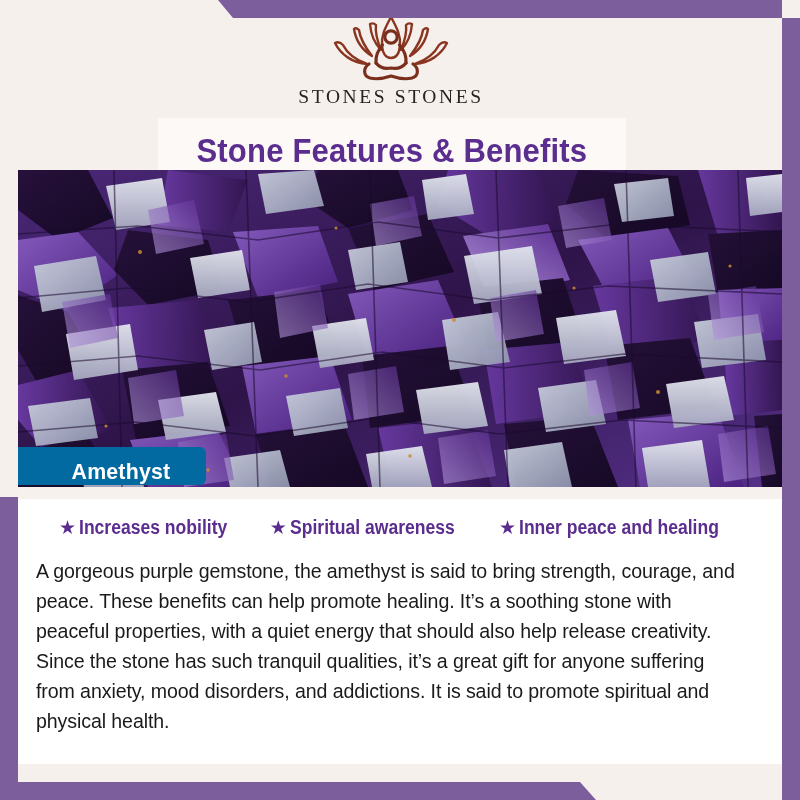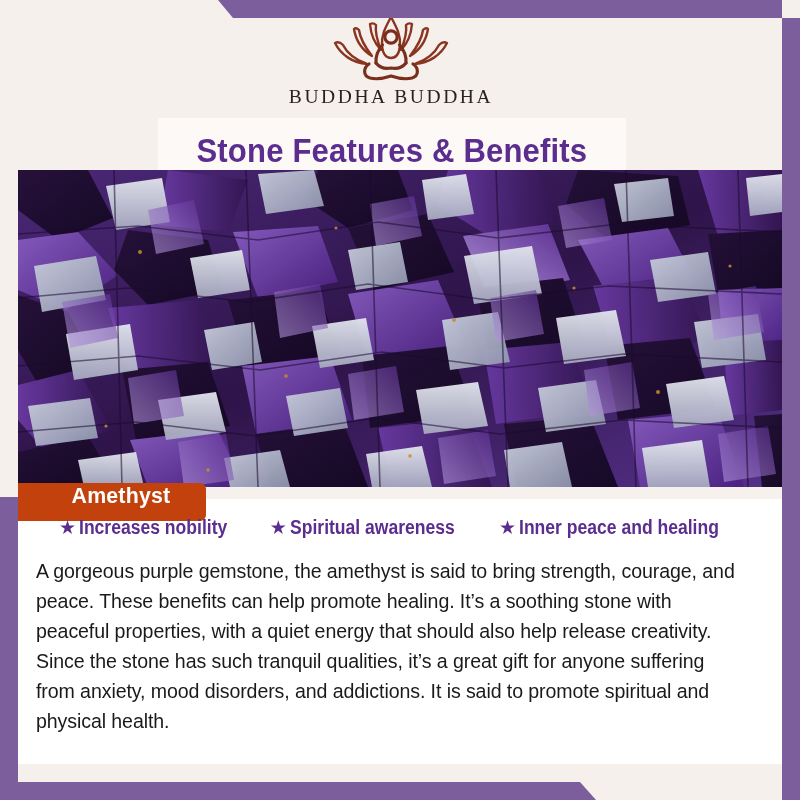--- a/index.html
+++ b/index.html
@@ -153,27 +153,26 @@
   }
   .photo svg { display: block; width: 100%; height: 100%; }
 
   
   .stone-banner {
     position: absolute;
     top: 447px;
     left: 18px;
     height: 38px;
     padding: 0 34px 0 52px;
-    background: #c2410c;
+    background: #0369a1;
     border-top-right-radius: 6px;
     border-bottom-right-radius: 6px;
     display: flex;
-    align-items: flex-start;
+    align-items: flex-end;
     z-index: 5;
-    margin-top: 36px;
   }
   .stone-banner-text {
     font-family: "Liberation Sans Narrow", "Liberation Sans", sans-serif;
     font-size: 22px;
     font-weight: bold;
     color: #FFFFFF;
     letter-spacing: 0.2px;
     transform: scaleX(0.97);
     white-space: nowrap;
   }
@@ -276,21 +275,21 @@
         <circle cx="66" cy="29" r="6.2"></circle>
 
         <path d="M57.5 37 C53 42 50.5 49 51 55"></path>
         <path d="M74.5 37 C79 42 81.5 49 81 55"></path>
 
         <path d="M51 55 C55 60 61 61 66 60 C71 61 77 60 81 55"></path>
 
         <path d="M44 56 C38 60 38 68 45 70 C53 72 60 70 66 68 C72 70 79 72 87 70 C94 68 94 60 88 56"></path>
       </g>
     </svg>
-    <div class="logo-wordmark">BUDDHA BUDDHA</div>
+    <div class="logo-wordmark">STONES STONES</div>
   </div>
 
   <div class="title-band">
     <div class="title-text">Stone Features &amp; Benefits</div>
   </div>
 
   <div class="photo">
     <svg viewBox="0 0 764 317" preserveAspectRatio="none">
       <defs>
         <linearGradient id="bg1" x1="0" y1="0" x2="1" y2="1">

